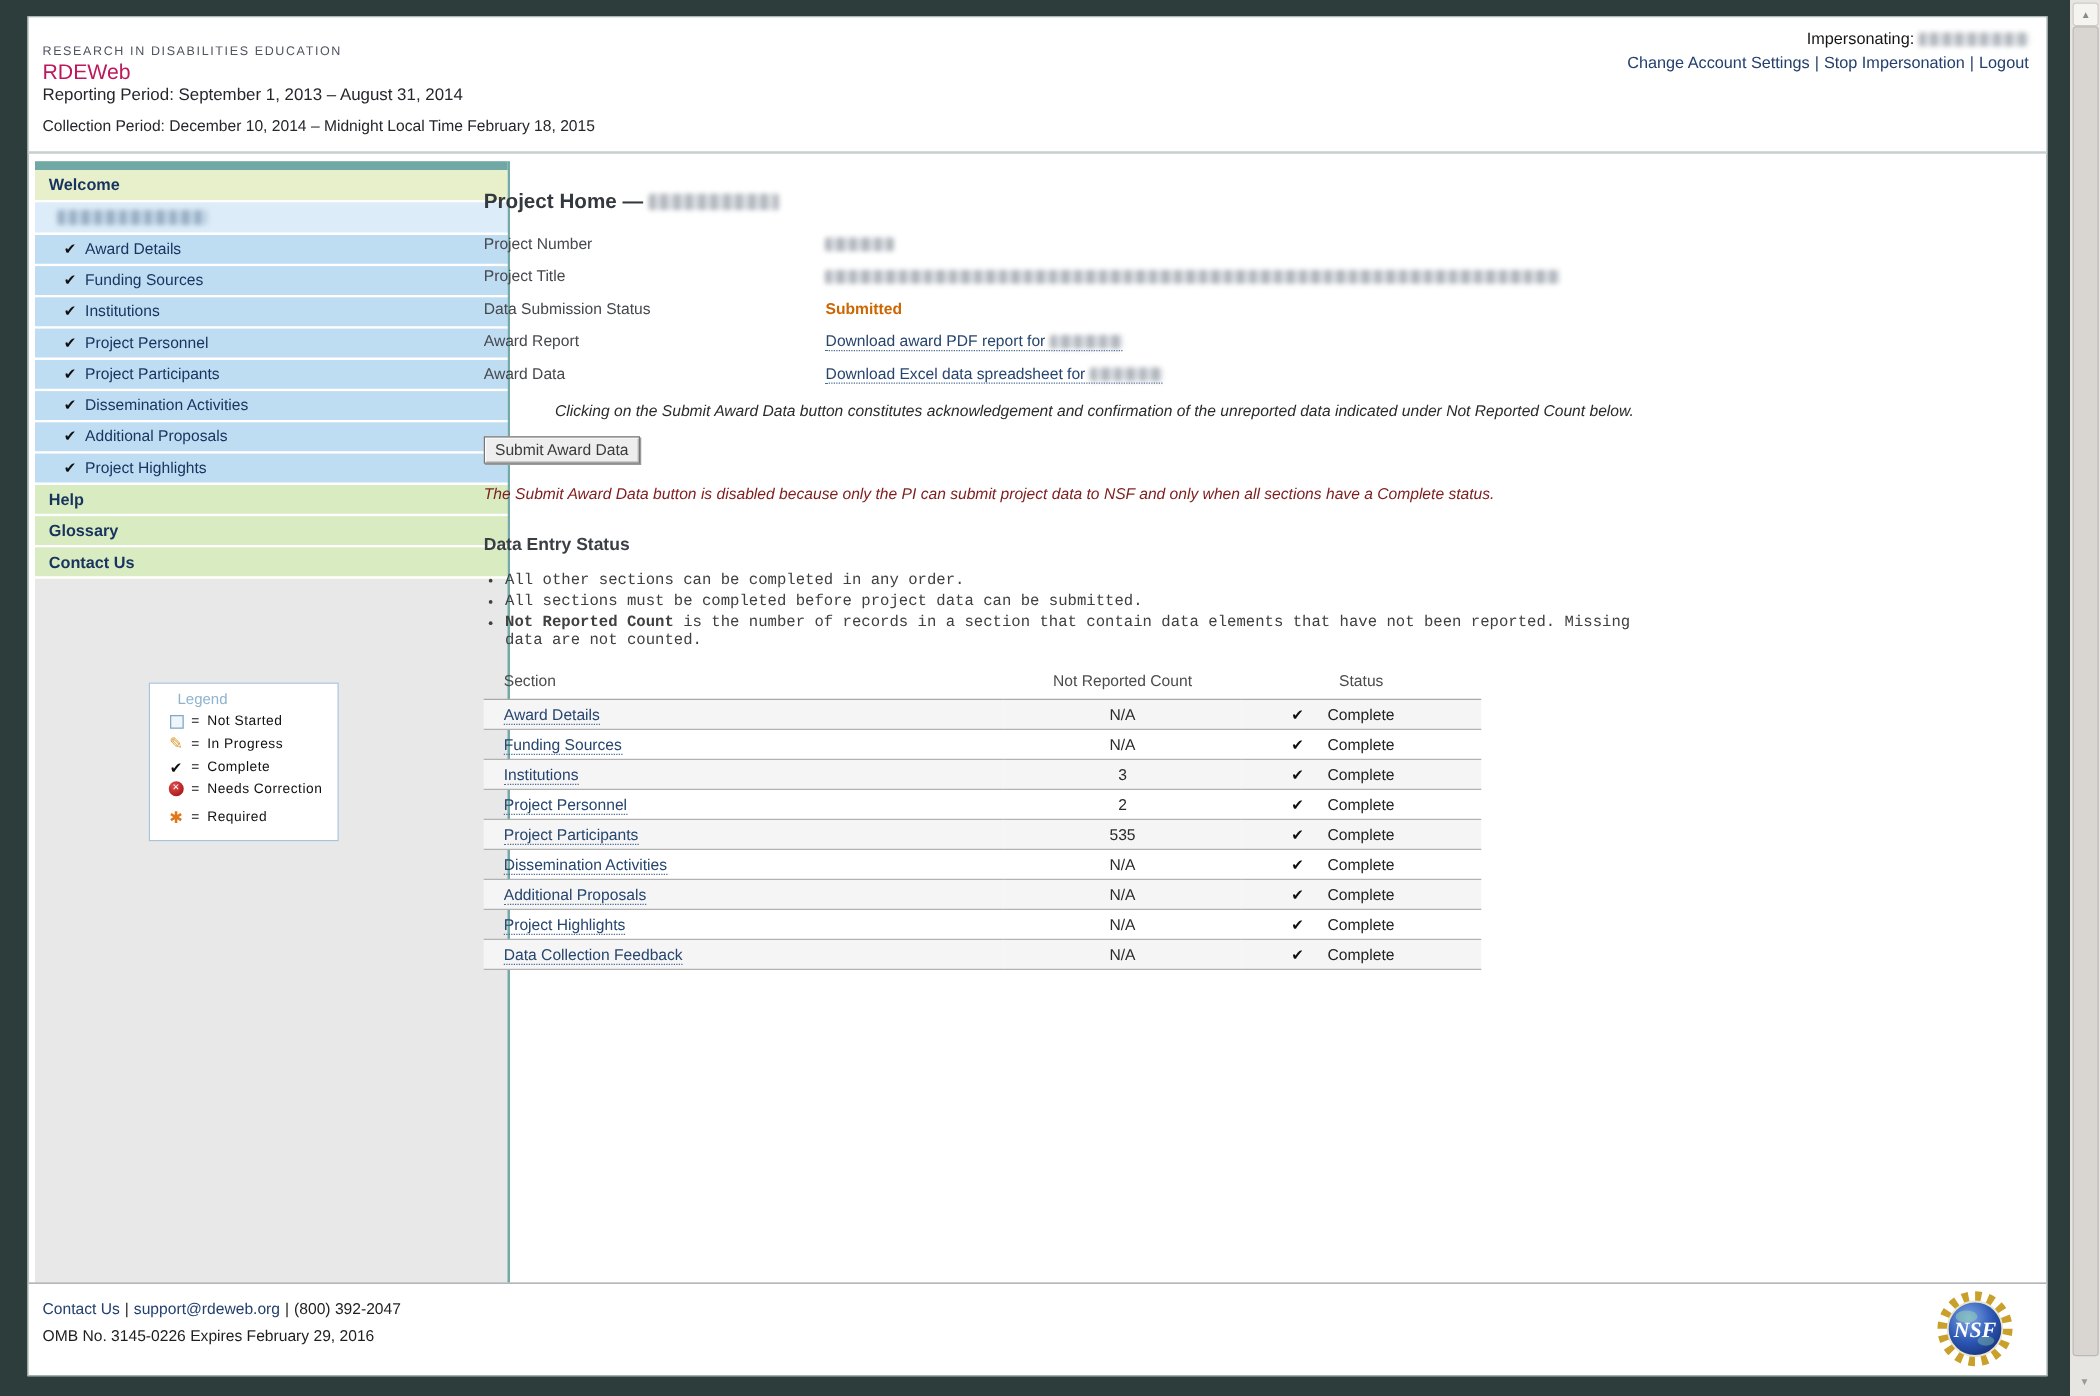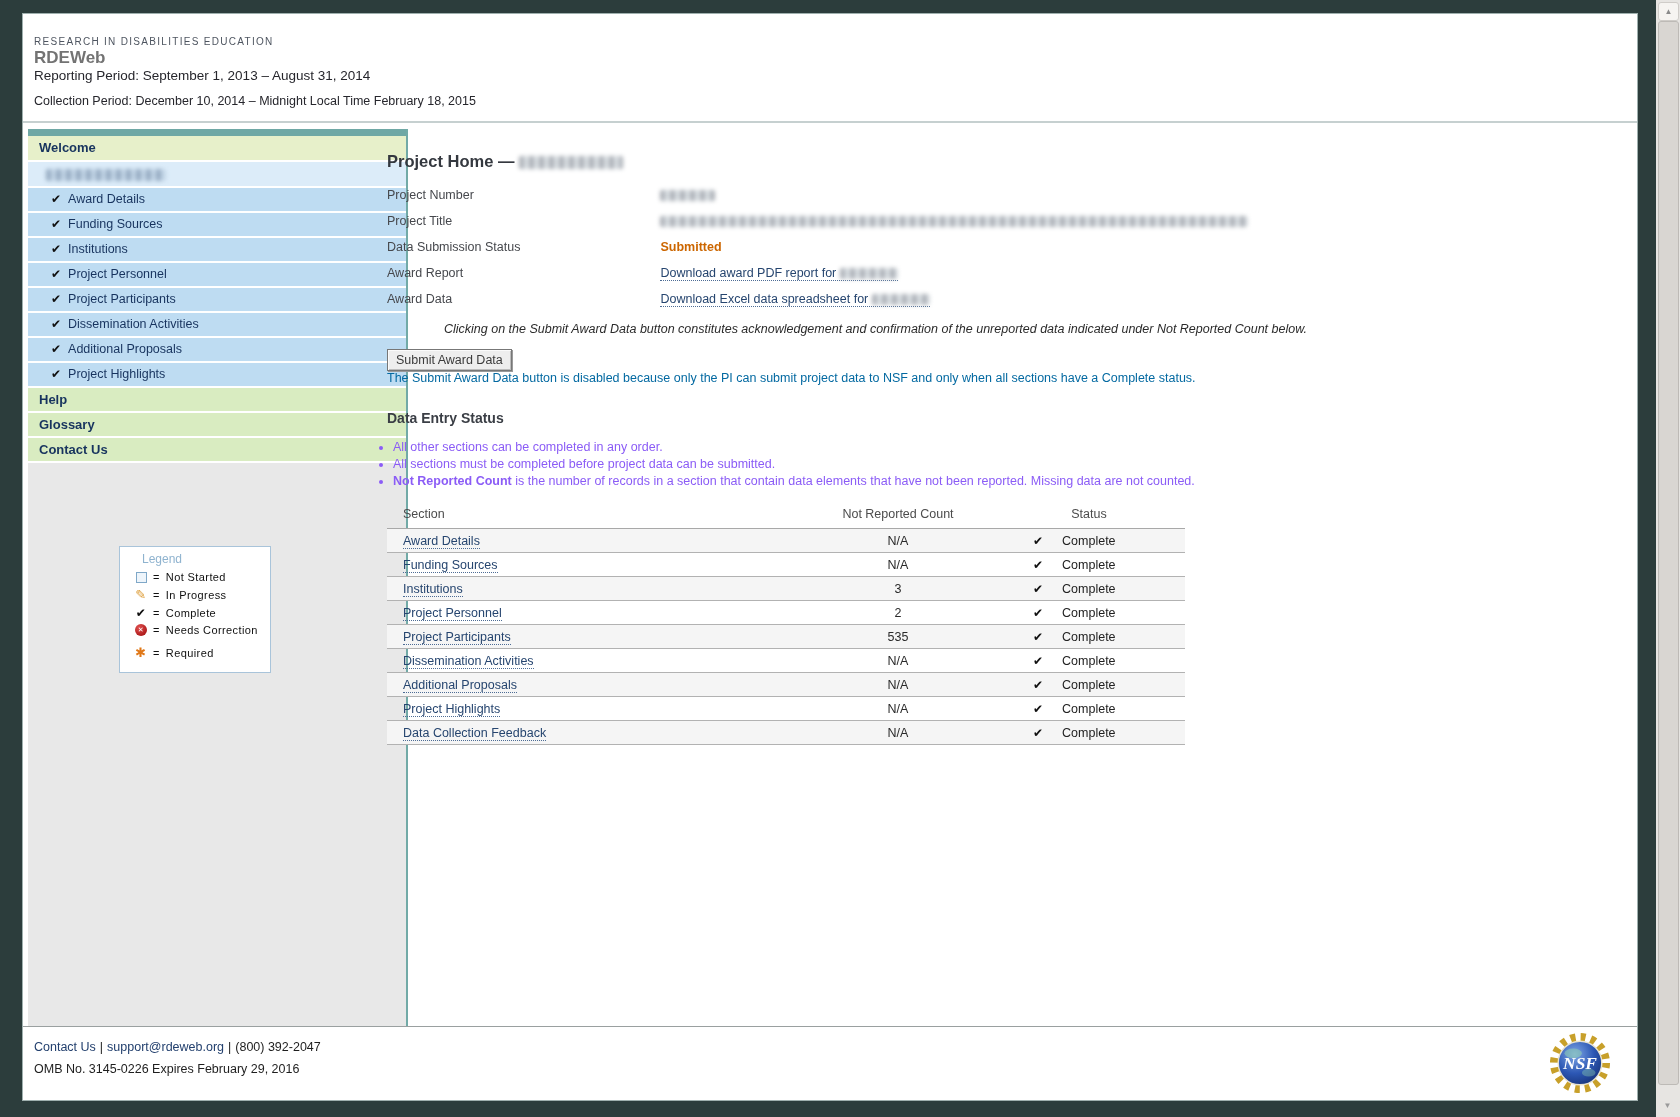--- a/index.html
+++ b/index.html
@@ -10,21 +10,21 @@
   }
   
   .page{position:absolute;left:22px;top:13px;width:1616px;height:1088px;background:#ffffff;border:1px solid #9fb0ae;box-sizing:border-box;}
   .scroll-col{position:absolute;right:0;top:0;width:24px;height:1117px;background:#e7e5e2;}
   .scroll-btn-up{position:absolute;top:2px;left:2px;width:19px;height:17px;background:#f6f4f1;border:1px solid #cfccc8;border-radius:3px;color:#8a8a8a;font-size:8px;text-align:center;line-height:17px;}
   .scroll-thumb{position:absolute;top:21px;left:2px;width:19px;height:1062px;background:#d9d6d2;border:1px solid #bdbab6;border-radius:3px;}
   .scroll-btn-down{position:absolute;bottom:3px;left:2px;width:19px;height:16px;color:#9a9a9a;font-size:8px;text-align:center;line-height:16px;}
   
   .header{position:absolute;left:0;top:0;width:100%;height:109px;background:#fff;border-bottom:2px solid #c6d0d0;box-sizing:border-box;}
   .eyebrow{position:absolute;left:11px;top:22px;font-size:10px;letter-spacing:1.3px;color:#4e5560;}
-  .app-name{position:absolute;left:11px;top:34px;font-size:17px;font-weight:bold;color:#737373;}
+  .app-name{position:absolute;left:11px;top:34px;font-size:17px;font-weight:normal;color:#be185d;}
   .reporting{position:absolute;left:11px;top:54px;font-size:13.5px;color:#26262c;}
   .collection{position:absolute;left:11px;top:80px;font-size:12.5px;color:#26262c;}
   .account{position:absolute;right:14px;top:9px;text-align:right;font-size:13px;color:#151515;}
   .account-links{margin-top:4px;}
   .hlink{color:#23406e;cursor:pointer;}
   .hsep{color:#23406e;padding:0 4px;}
   
   .redacted{display:inline-block;height:11px;border-radius:2px;vertical-align:middle;
     background:repeating-linear-gradient(90deg,#8e959e 0 5px,#ccd2d8 5px 10px);
     filter:blur(2px);opacity:.72;}
@@ -52,23 +52,23 @@
   
   .content{position:absolute;left:364px;top:138px;width:920px;}
   .page-title{font-size:16.5px;font-weight:bold;color:#34383f;margin:0 0 17px 0;}
   .field{margin-bottom:12px;font-size:12.5px;color:#46484d;}
   .field-label{display:inline-block;width:270px;}
   .status-submitted{color:#cc6600;font-weight:bold;}
   .dlink{color:#26456f;border-bottom:1px dotted #4d6c95;cursor:pointer;}
   .ack{font-style:italic;font-size:12.5px;color:#2b2b2b;margin:16px 0 0 0;text-align:right;}
   .submit-btn{margin-top:13px;font-size:12.5px;color:#3b3b3b;background:#eeeeee;border:1px solid #777;
     box-shadow:inset 1px 1px 0 #fbfbfb,inset -1px -1px 0 #bdbdbd,1px 1px 0 #9a9a9a;padding:3px 8px;font-family:inherit;cursor:default;}
-  .note{font-size:12.5px;color:#0369a1;}
+  .note{margin-top:17px;font-size:12.5px;color:#7f1d1d;font-style:italic;}
   .des-heading{margin-top:25px;font-size:14px;font-weight:bold;color:#3a3e45;}
-  ul.des-bullets{margin:14px 0 0 6px;padding:0;font-size:12.5px;color:#8b5cf6;}
+  ul.des-bullets{margin:14px 0 0 17px;padding:0;font-size:12.5px;color:#404040;font-family:Liberation Mono, monospace;}
   ul.des-bullets li{margin-bottom:3px;}
   table.status-table{margin-top:15px;border-collapse:collapse;width:782px;font-size:12.5px;table-layout:fixed;}
   .status-table th{font-weight:normal;color:#4c4c4c;border-bottom:1px solid #a8a8a8;padding:4px 0 7px;}
   .status-table th.c1{text-align:left;padding-left:16px;width:400px;}
   .status-table th.c2{text-align:center;width:190px;}
   .status-table th.c3{text-align:center;width:192px;}
   .status-table tbody tr{border-bottom:1px solid #b2b2b2;}
   .status-table tbody tr:nth-child(odd){background:#f5f5f5;}
   .status-table td{padding:0;height:23px;vertical-align:middle;}
   .status-table td.c1{padding-left:16px;}
@@ -86,20 +86,29 @@
 </head>
 <body>
 
 <div class="page">
 
   <div class="header">
     <div class="eyebrow">RESEARCH IN DISABILITIES EDUCATION</div>
     <div class="app-name">RDEWeb</div>
     <div class="reporting">Reporting Period: September 1, 2013 – August 31, 2014</div>
     <div class="collection">Collection Period: December 10, 2014 – Midnight Local Time February 18, 2015</div>
+    <div class="account">
+      <div>
+        <span>Impersonating:</span>
+        <span class="redacted" style="width:88px;"></span>
+      </div>
+      <div class="account-links">
+        <span class="hlink">Change Account Settings</span><span class="hsep">|</span><span class="hlink">Stop Impersonation</span><span class="hsep">|</span><span class="hlink">Logout</span>
+      </div>
+    </div>
   </div>
 
   <div class="sidebar">
     <div class="sidebar-topbar"></div>
     <div class="nav-welcome">Welcome</div>
     <div class="nav-selected">
       <span class="redacted blue" style="width:120px;height:12px;"></span>
     </div>
     <div class="nav-item"><span class="nav-check">✔</span><span>Award Details</span></div>
     <div class="nav-item"><span class="nav-check">✔</span><span>Funding Sources</span></div>

